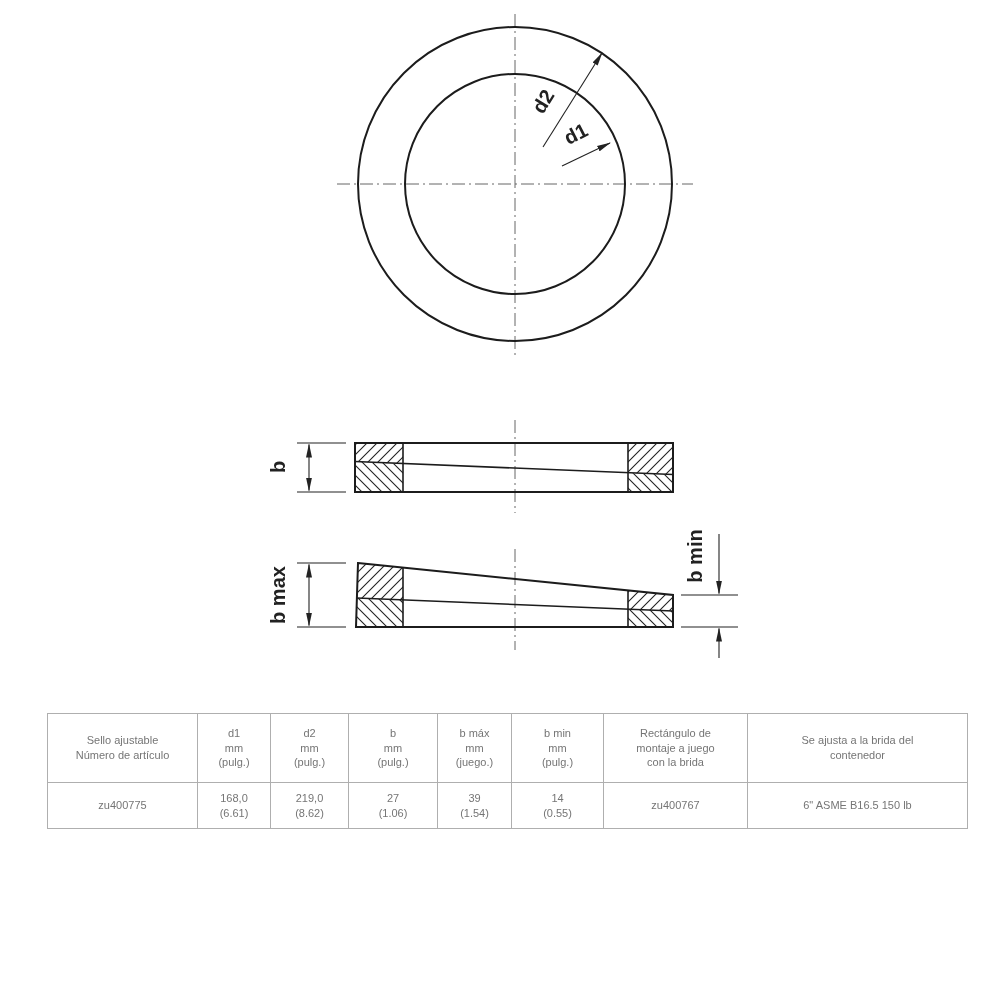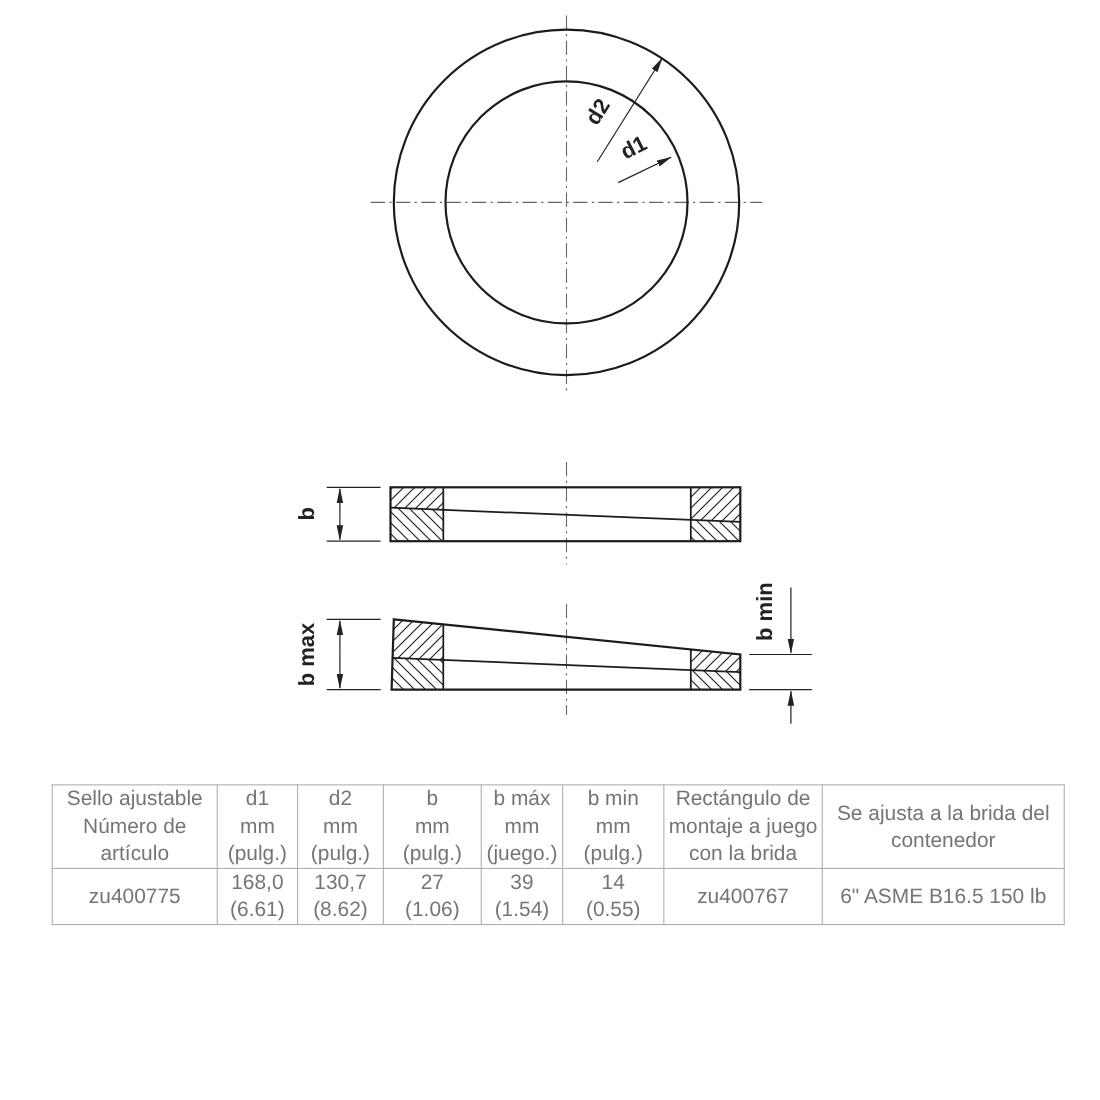--- a/index.html
+++ b/index.html
@@ -11,21 +11,21 @@
   svg .cl   { stroke:#666; stroke-width:1; stroke-dasharray:13 4 2 4; fill:none; }
   svg .obj  { stroke:#1c1c1c; stroke-width:2; fill:none; }
   svg .obj-thin { stroke:#1c1c1c; stroke-width:1.6; fill:none; }
   svg .dim  { stroke:#222; stroke-width:1.1; fill:none; }
   svg .dimtext { font-family:"Liberation Sans", sans-serif; font-size:20px; font-weight:600; fill:#222; text-anchor:middle; }
   svg .hatchstroke { stroke:#222; stroke-width:1.1; fill:none; }
 
   table.spec-table {
     position:absolute; left:47px; top:713px; width:920px;
     border-collapse:collapse; table-layout:fixed;
-    font-size:19px; color:#757575;
+    font-size:11px; color:#757575;
   }
   .spec-table th, .spec-table td {
     border:1px solid #afafaf; text-align:center; vertical-align:middle;
     white-space:pre-line; padding:0; line-height:1.32; font-weight:normal;
     overflow:hidden;
   }
   .spec-table thead th { height:68px; }
   .spec-table tbody td { height:45px; }
 </style>
 </head>
@@ -132,21 +132,21 @@
 con la brida</th>
         <th>Se ajusta a la brida del
 contenedor</th>
       </tr>
     </thead>
     <tbody>
       <tr>
         <td>zu400775</td>
         <td>168,0
 (6.61)</td>
-        <td>130,7
+        <td>219,0
 (8.62)</td>
         <td>27
 (1.06)</td>
         <td>39
 (1.54)</td>
         <td>14
 (0.55)</td>
         <td>zu400767</td>
         <td>6" ASME B16.5 150 lb</td>
       </tr>

